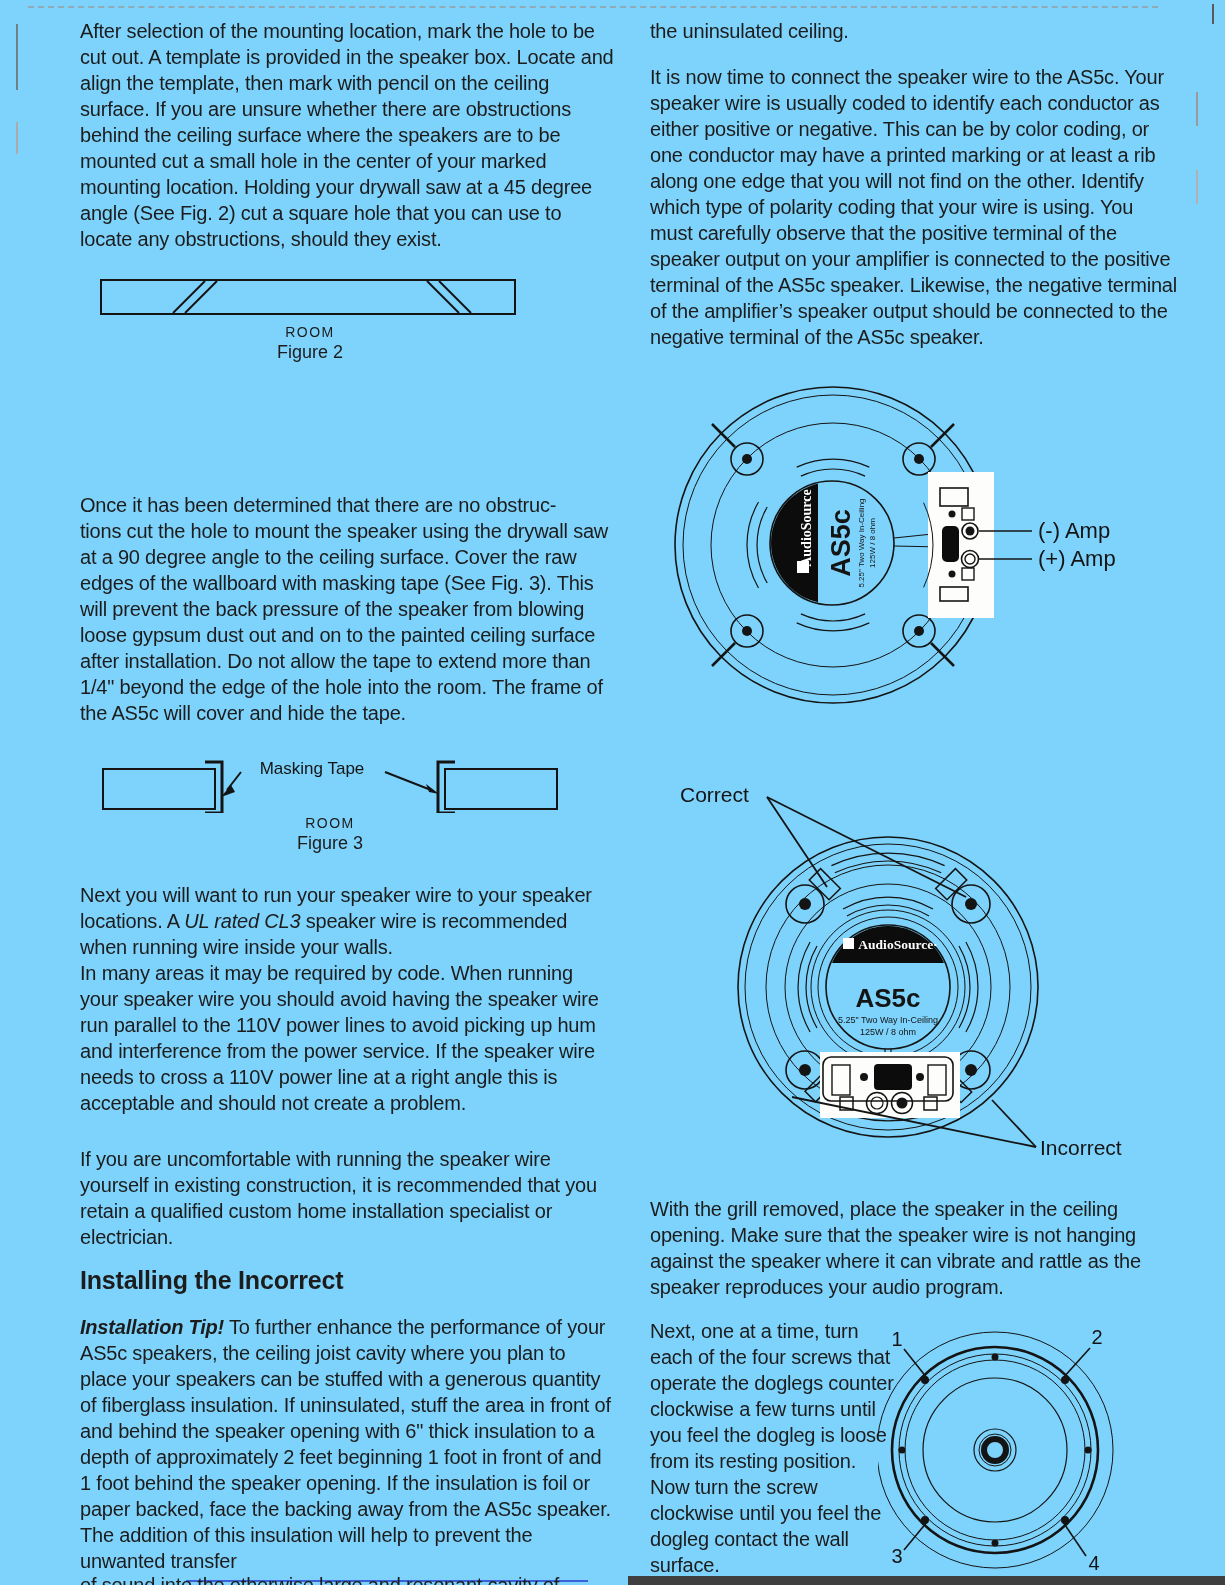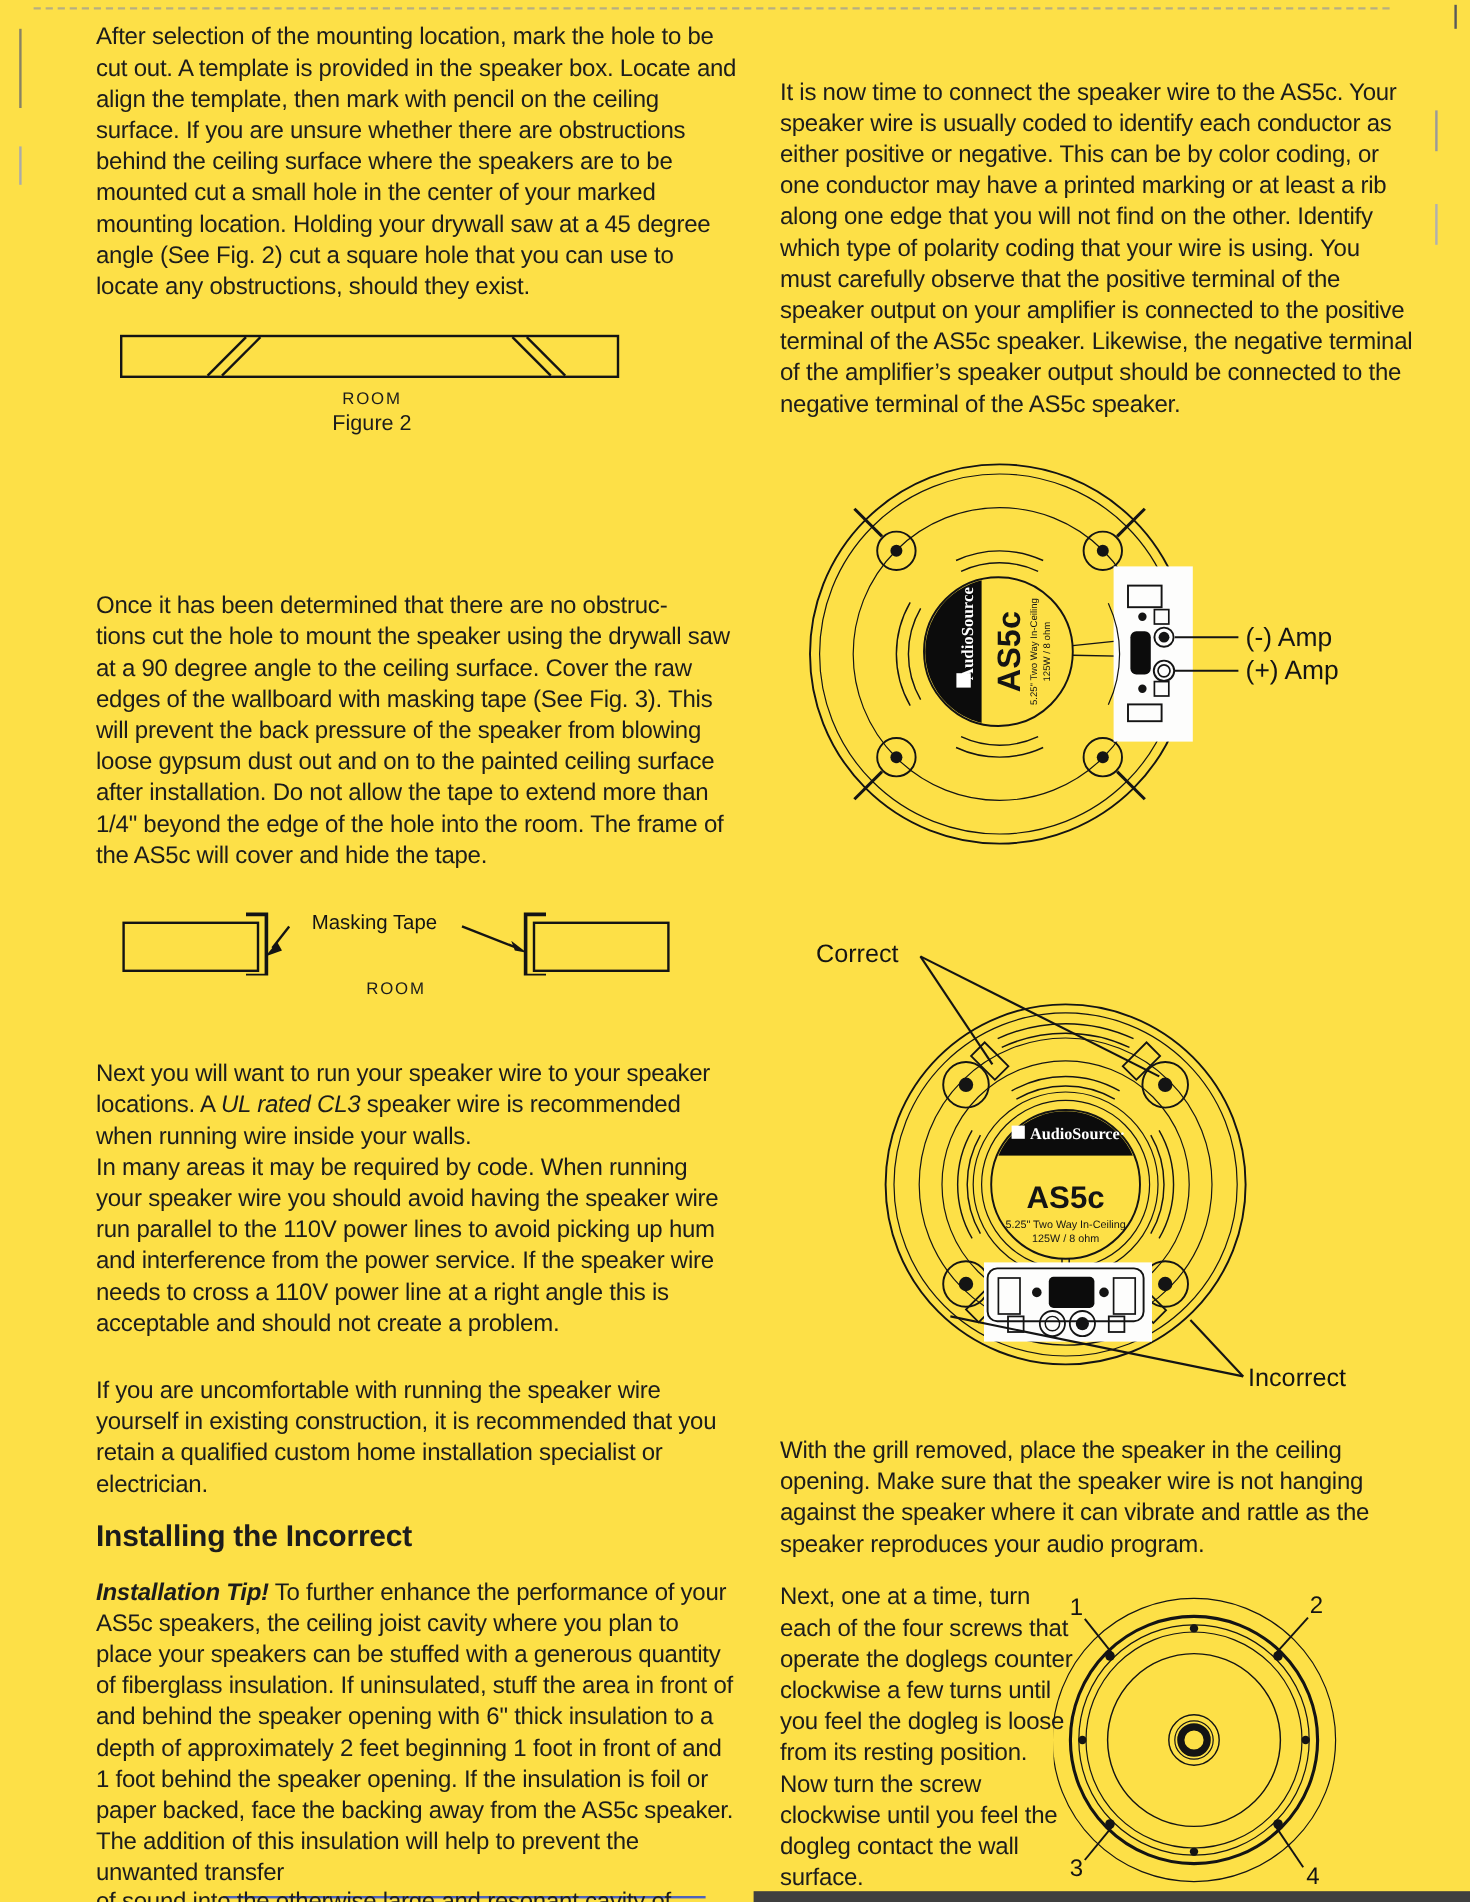--- a/index.html
+++ b/index.html
@@ -1,18 +1,18 @@
 <!DOCTYPE html>
 <html><head>
 <meta charset="utf-8">
 <style>
   html,body{margin:0;padding:0;background:#d9d9d9;}
   .page{
     position:relative;width:1225px;height:1585px;margin:0 auto;
-    background:#fde047;overflow:hidden;
+    background:#7dd3fc;overflow:hidden;
     font-family:"Liberation Sans",sans-serif;color:#1c1c1c;
   }
   .txt{
     position:absolute;
     font-size:20px;line-height:26px;letter-spacing:-0.2px;
     white-space:pre-wrap;color:#1c1c1c;
   }
   .txt i{font-style:italic;}
   .txt .lead{font-weight:bold;font-style:italic;}
   .heading{
@@ -65,33 +65,35 @@
       <path class="ln" d="M110,10 H127 V61 H110" stroke-width="3" transform="translate(0,-1)"></path>
       <rect class="ln" x="350" y="16" width="112" height="40" stroke-width="2"></rect>
       <path class="ln" d="M360,9 H343 V60 H360" stroke-width="3"></path>
       <text x="217" y="21" font-size="17" text-anchor="middle">Masking Tape</text>
       <line class="ln" x1="146" y1="19" x2="132" y2="37" stroke-width="2"></line>
       <polygon points="126,44 136,32 140,39" fill="#141414"></polygon>
       <line class="ln" x1="290" y1="19" x2="336" y2="37" stroke-width="2"></line>
       <polygon points="344,41 331,31 334,39" fill="#141414"></polygon>
     </svg>
     <div class="room">ROOM</div>
+    <div class="cap">Figure 3</div>
   </div>
 
   <div class="txt" style="left:80px;top:882px;width:535px"><span>Next you will want to run your speaker wire to your speaker locations. A </span><i>UL rated CL3</i><span> speaker wire is recommended when running wire inside your walls.
 In many areas it may be required by code. When running your speaker wire you should avoid having the speaker wire run parallel to the 110V power lines to avoid picking up hum and interference from the power service. If the speaker wire needs to cross a 110V power line at a right angle this is acceptable and should not create a problem.</span></div>
 
   <div class="txt" style="left:80px;top:1146px;width:535px">If you are uncomfortable with running the speaker wire yourself in existing construction, it is recommended that you retain a qualified custom home installation specialist or electrician.</div>
 
   <div class="heading" style="left:80px;top:1266px;">Installing the Incorrect</div>
 
   <div class="txt" style="left:80px;top:1314px;width:535px"><span class="lead">Installation Tip!</span><span> To further enhance the performance of your AS5c speakers, the ceiling joist cavity where you plan to place your speakers can be stuffed with a generous quantity of fiberglass insulation. If uninsulated, stuff the area in front of and behind the speaker opening with 6" thick insulation to a depth of approximately 2 feet beginning 1 foot in front of and 1 foot behind the speaker opening. If the insulation is foil or paper backed, face the backing away from the AS5c speaker. The addition of this insulation will help to prevent the unwanted transfer</span></div>
 
   <div class="txt" style="left:80px;top:1572px;width:535px">of sound into the otherwise large and resonant cavity of</div>
 
+  <div class="txt" style="left:650px;top:18px;width:530px">the uninsulated ceiling.</div>
 
   <div class="txt" style="left:650px;top:64px;width:530px">It is now time to connect the speaker wire to the AS5c. Your speaker wire is usually coded to identify each conductor as either positive or negative. This can be by color coding, or one conductor may have a printed marking or at least a rib along one edge that you will not find on the other. Identify which type of polarity coding that your wire is using. You must carefully observe that the positive terminal of the speaker output on your amplifier is connected to the positive terminal of the AS5c speaker. Likewise, the negative terminal of the amplifier’s speaker output should be connected to the negative terminal of the AS5c speaker.</div>
 
   <svg width="520" height="350" viewBox="0 0 520 350" style="position:absolute;left:648px;top:380px">
     <circle class="ln" cx="185" cy="165" r="158" stroke-width="1.6"></circle>
     <circle class="ln" cx="185" cy="165" r="150" stroke-width="1"></circle>
     <circle class="ln" cx="185" cy="165" r="122" stroke-width="1"></circle>
 
     <path class="ln" d="M152.9,96.1 A76,76 0 0 1 217.1,96.1" stroke-width="1.2"></path>
     <path class="ln" d="M148.7,87.1 A86,86 0 0 1 221.3,87.1" stroke-width="1.2"></path>

